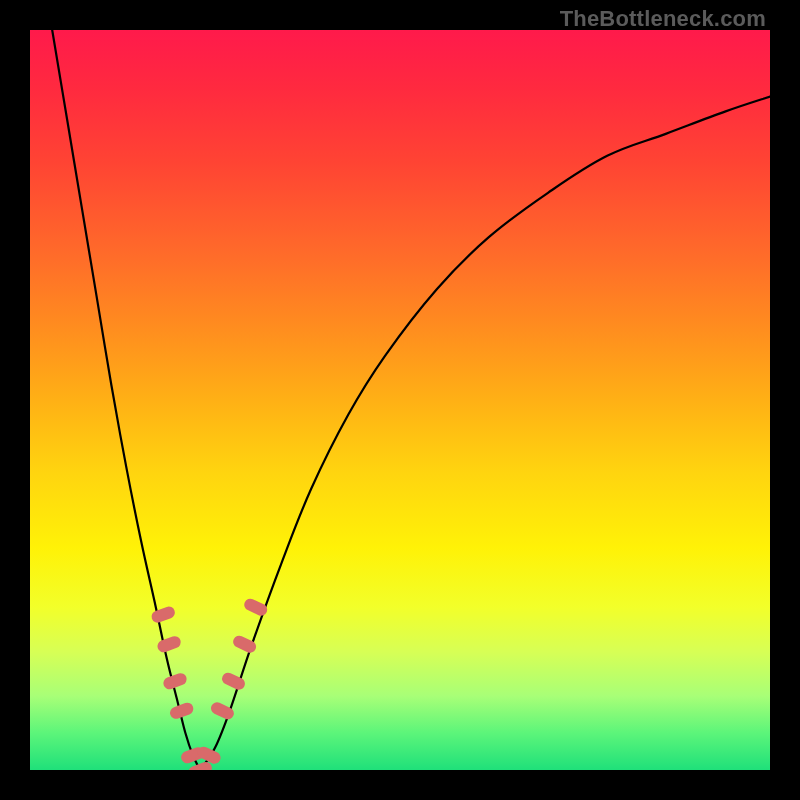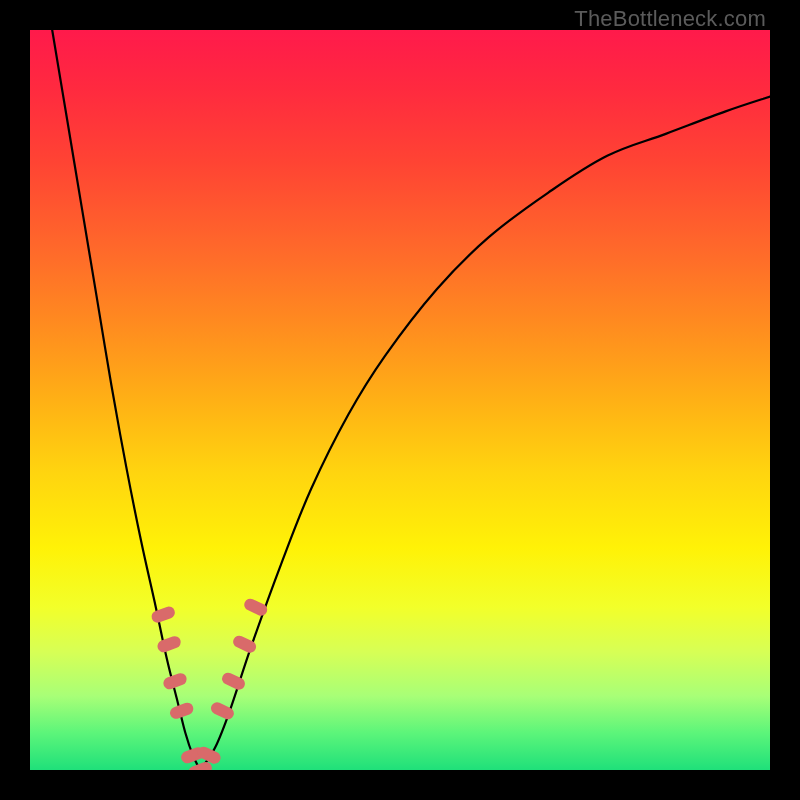--- a/index.html
+++ b/index.html
@@ -38,21 +38,21 @@
       #5cf57a 95%,
       #1fe07a 100%
     );
   }
   .watermark {
     position: absolute;
     top: 6px;
     right: 34px;
     color: #5b5b5b;
     font-size: 22px;
-    font-weight: 400;
+    font-weight: 700;
     letter-spacing: 0.2px;
     user-select: none;
   }
   svg.curve-layer {
     position: absolute;
     left: 0;
     top: 0;
     width: 740px;
     height: 740px;
     display: block;

